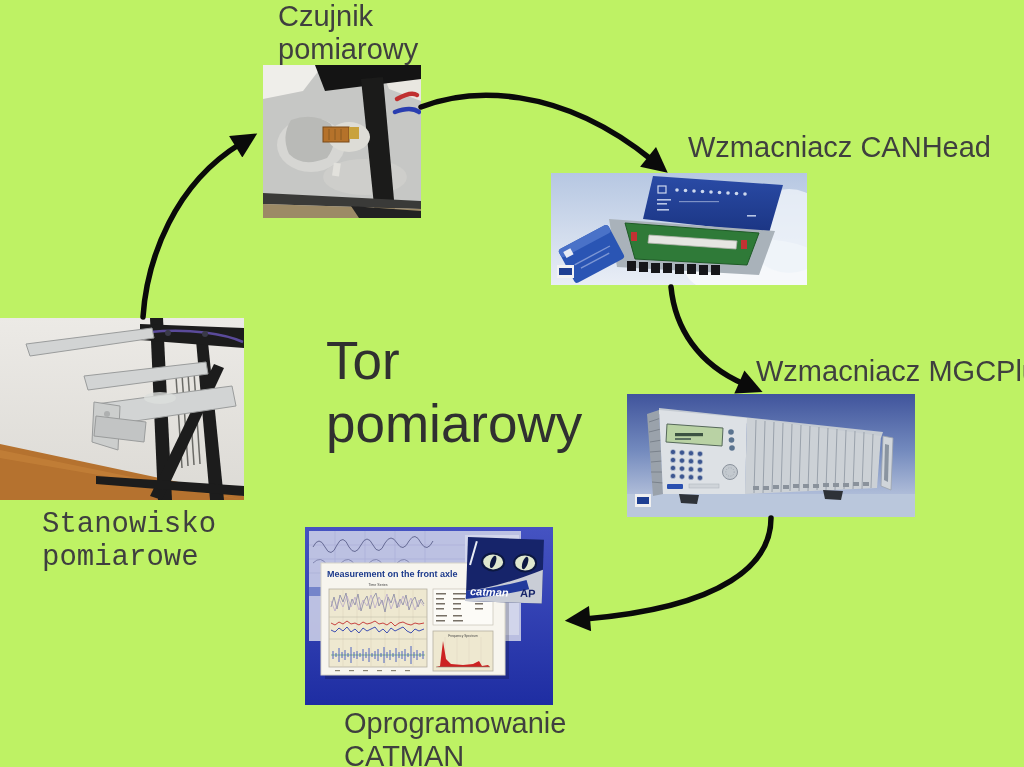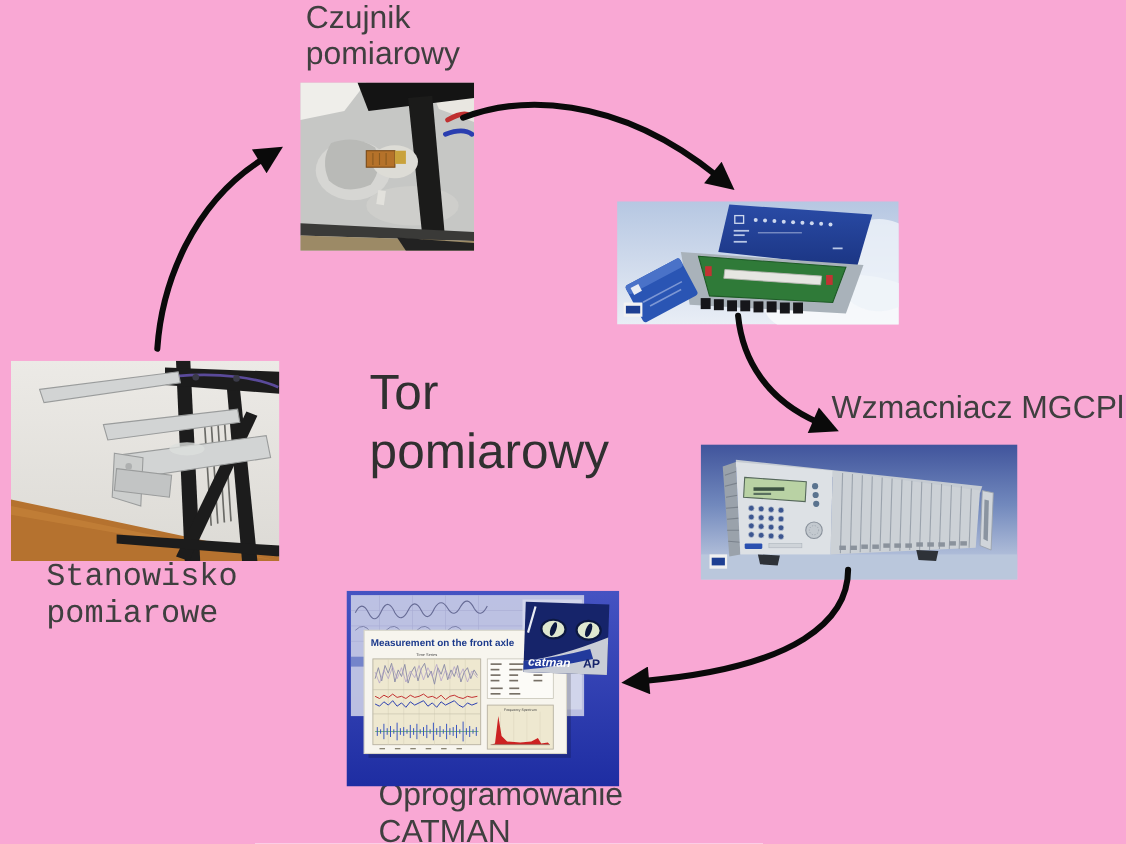--- a/index.html
+++ b/index.html
@@ -1,29 +1,29 @@
 <!DOCTYPE html>
 <html><head>
 <meta charset="utf-8">
 <style>
   html,body{margin:0;padding:0;background:#ffffff;}
   .canvas{
-    position:relative;width:1024px;height:767px;background:#f9a8d4;overflow:hidden;
+    position:relative;width:1024px;height:767px;background:#bef264;overflow:hidden;
     font-family:"Liberation Sans","DejaVu Sans",sans-serif;
   }
   .node-label{
     position:absolute;color:#3f3f3f;font-size:29px;line-height:1.13;
     white-space:pre-line;letter-spacing:0px;
   }
   .single{white-space:nowrap;}
   .diagram-title{
-    position:absolute;left:336px;top:330px;color:#303030;font-size:45px;
+    position:absolute;left:326px;top:330px;color:#303030;font-size:53px;
     line-height:1.18;white-space:pre-line;
   }
-  .photo{position:absolute;margin:10px;padding:0;}
+  .photo{position:absolute;margin:0;padding:0;}
   .photo svg{display:block;width:100%;height:100%;}
   .arrow-layer{position:absolute;left:0;top:0;width:1024px;height:767px;z-index:6;pointer-events:none;}
   #label-sensor{left:278px;top:0px;}
   #photo-sensor{left:263px;top:65px;width:158px;height:153px;}
   #label-canhead{left:688px;top:131px;}
   #photo-canhead{left:551px;top:173px;width:256px;height:112px;}
   #label-mgcplus{left:756px;top:355px;}
   #photo-mgcplus{left:627px;top:394px;width:288px;height:123px;}
   #photo-stand{left:0px;top:318px;width:244px;height:182px;}
   #label-stand{left:42px;top:509px;font-family:Liberation Mono, monospace;}
@@ -42,20 +42,21 @@
       </marker>
     </defs>
     <path d="M 143 317 C 147 258, 175 184, 240 144" fill="none" stroke="#0a0a0a" stroke-width="5.5" stroke-linecap="round" marker-end="url(#ah)"></path>
     <path d="M 421 107 C 470 88, 558 84, 652 160" fill="none" stroke="#0a0a0a" stroke-width="5.5" stroke-linecap="round" marker-end="url(#ah)"></path>
     <path d="M 671 287 C 675 328, 698 364, 744 384" fill="none" stroke="#0a0a0a" stroke-width="5.5" stroke-linecap="round" marker-end="url(#ah)"></path>
     <path d="M 771 518 C 771 563, 726 607, 585 619" fill="none" stroke="#0a0a0a" stroke-width="5.5" stroke-linecap="round" marker-end="url(#ah)"></path>
   </svg>
 
   <div class="node-label" id="label-sensor">Czujnik
 pomiarowy</div>
+  <div class="node-label single" id="label-canhead">Wzmacniacz CANHead</div>
   <div class="node-label single" id="label-mgcplus">Wzmacniacz MGCPlus</div>
   <div class="node-label" id="label-stand">Stanowisko
 pomiarowe</div>
   <div class="node-label" id="label-catman">Oprogramowanie
 CATMAN</div>
   <div class="diagram-title">Tor
 pomiarowy</div>
 
   <figure class="photo" id="photo-sensor">
     <svg viewBox="0 0 158 153" preserveAspectRatio="none">

